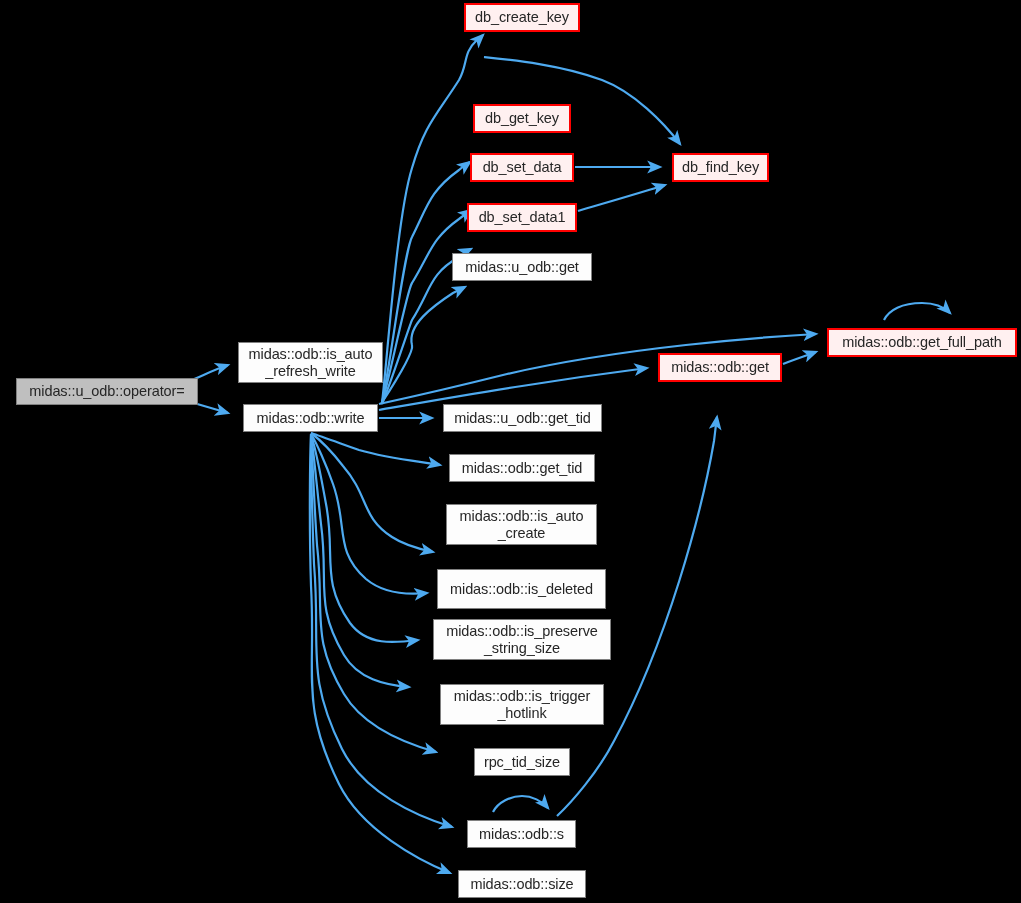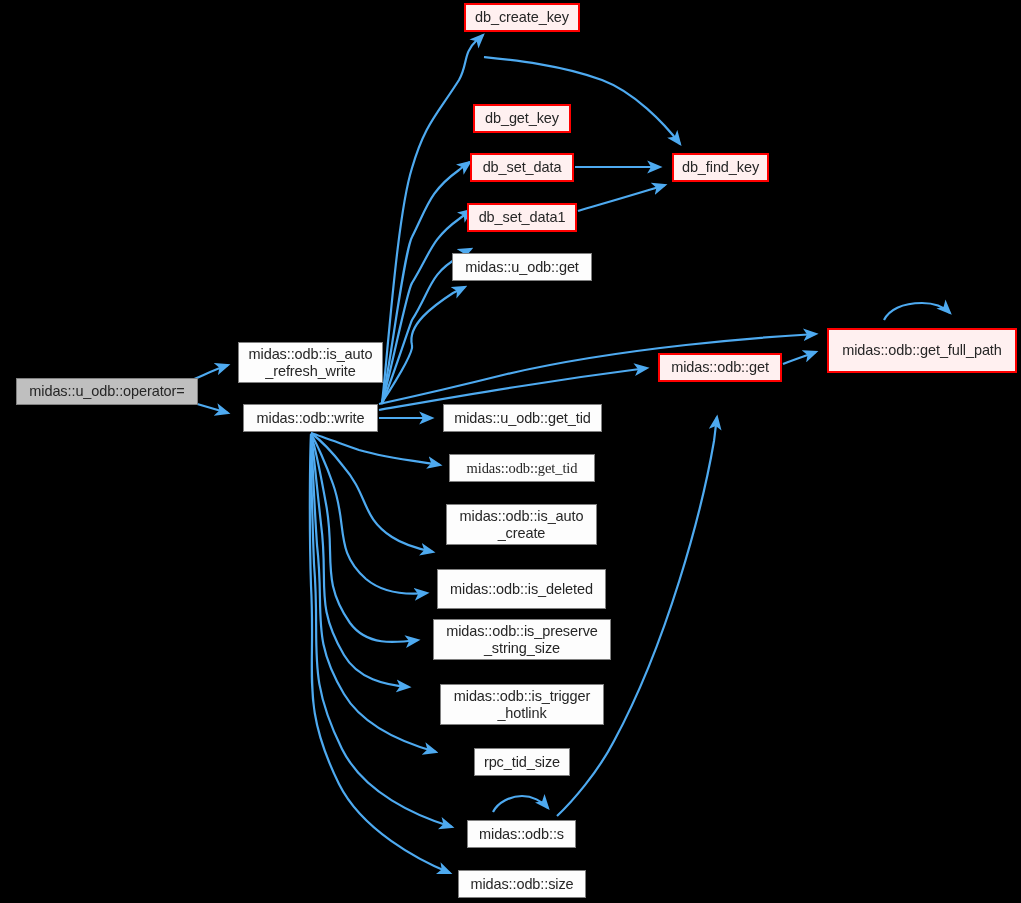--- a/index.html
+++ b/index.html
@@ -100,24 +100,24 @@
       <div class="node highlight" style="left: 4px; top: 378px; width: 182px; height: 27px;"><span class="node-label">midas::u_odb::operator=</span></div>
       <div class="node plain" style="left: 238px; top: 342px; width: 145px; height: 41px;"><span class="node-label">midas::odb::is_auto
 _refresh_write</span></div>
       <div class="node plain" style="left: 243px; top: 404px; width: 135px; height: 28px;"><span class="node-label">midas::odb::write</span></div>
       <div class="node api" style="left: 464px; top: 3px; width: 116px; height: 29px;"><span class="node-label">db_create_key</span></div>
       <div class="node api" style="left: 473px; top: 104px; width: 98px; height: 29px;"><span class="node-label">db_get_key</span></div>
       <div class="node api" style="left: 470px; top: 153px; width: 104px; height: 29px;"><span class="node-label">db_set_data</span></div>
       <div class="node api" style="left: 467px; top: 203px; width: 110px; height: 29px;"><span class="node-label">db_set_data1</span></div>
       <div class="node plain" style="left: 452px; top: 253px; width: 140px; height: 28px;"><span class="node-label">midas::u_odb::get</span></div>
       <div class="node api" style="left: 672px; top: 153px; width: 97px; height: 29px;"><span class="node-label">db_find_key</span></div>
-      <div class="node api" style="left: 827px; top: 328px; width: 190px; height: 45px;"><span class="node-label">midas::odb::get_full_path</span></div>
+      <div class="node api" style="left: 827px; top: 328px; width: 190px; height: 29px;"><span class="node-label">midas::odb::get_full_path</span></div>
       <div class="node api" style="left: 658px; top: 353px; width: 124px; height: 29px; text-align: right;"><span class="node-label">midas::odb::get</span></div>
       <div class="node plain" style="left: 443px; top: 404px; width: 159px; height: 28px;"><span class="node-label">midas::u_odb::get_tid</span></div>
-      <div class="node plain" style="left: 449px; top: 454px; width: 146px; height: 28px; font-family: Liberation Serif, serif;"><span class="node-label">midas::odb::get_tid</span></div>
+      <div class="node plain" style="left: 449px; top: 454px; width: 146px; height: 28px;"><span class="node-label">midas::odb::get_tid</span></div>
       <div class="node plain" style="left: 446px; top: 504px; width: 151px; height: 41px;"><span class="node-label">midas::odb::is_auto
 _create</span></div>
       <div class="node plain" style="left: 437px; top: 569px; width: 169px; height: 40px;"><span class="node-label">midas::odb::is_deleted</span></div>
       <div class="node plain" style="left: 433px; top: 619px; width: 178px; height: 41px;"><span class="node-label">midas::odb::is_preserve
 _string_size</span></div>
       <div class="node plain" style="left: 440px; top: 684px; width: 164px; height: 41px;"><span class="node-label">midas::odb::is_trigger
 _hotlink</span></div>
       <div class="node plain" style="left: 474px; top: 748px; width: 96px; height: 28px;"><span class="node-label">rpc_tid_size</span></div>
       <div class="node plain" style="left: 467px; top: 820px; width: 109px; height: 28px;"><span class="node-label">midas::odb::s</span></div>
       <div class="node plain" style="left: 458px; top: 870px; width: 128px; height: 28px;"><span class="node-label">midas::odb::size</span></div>

